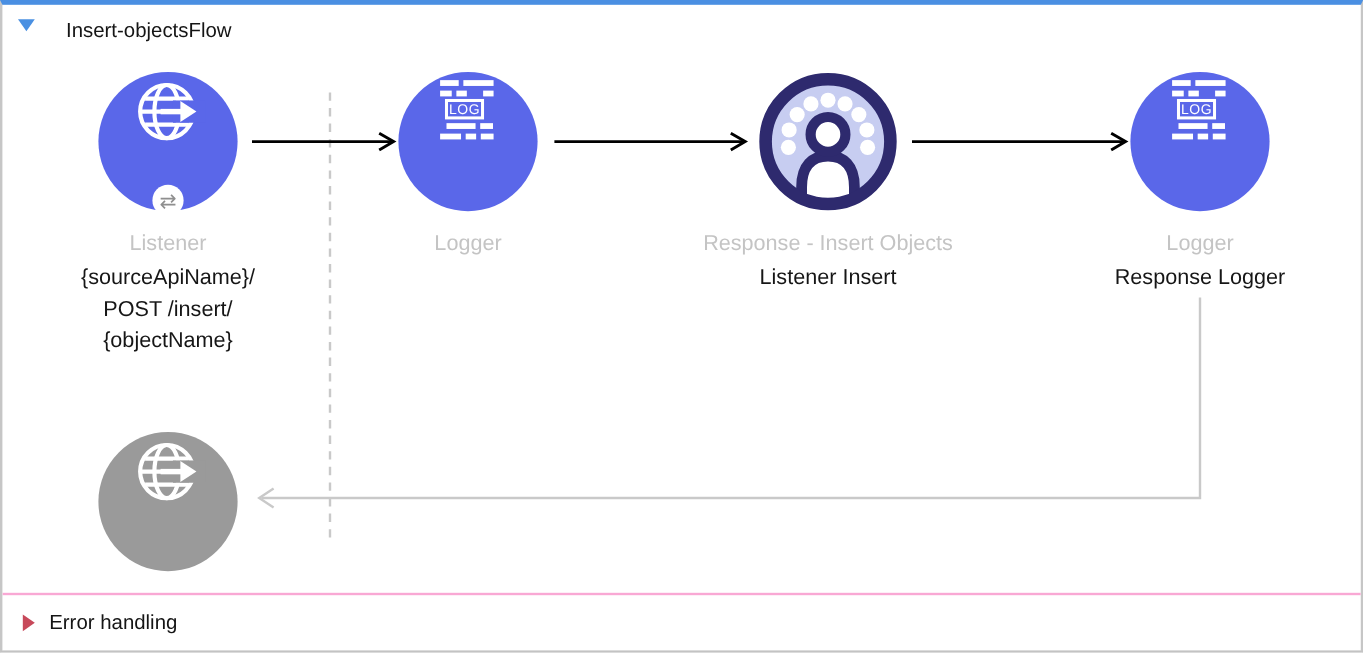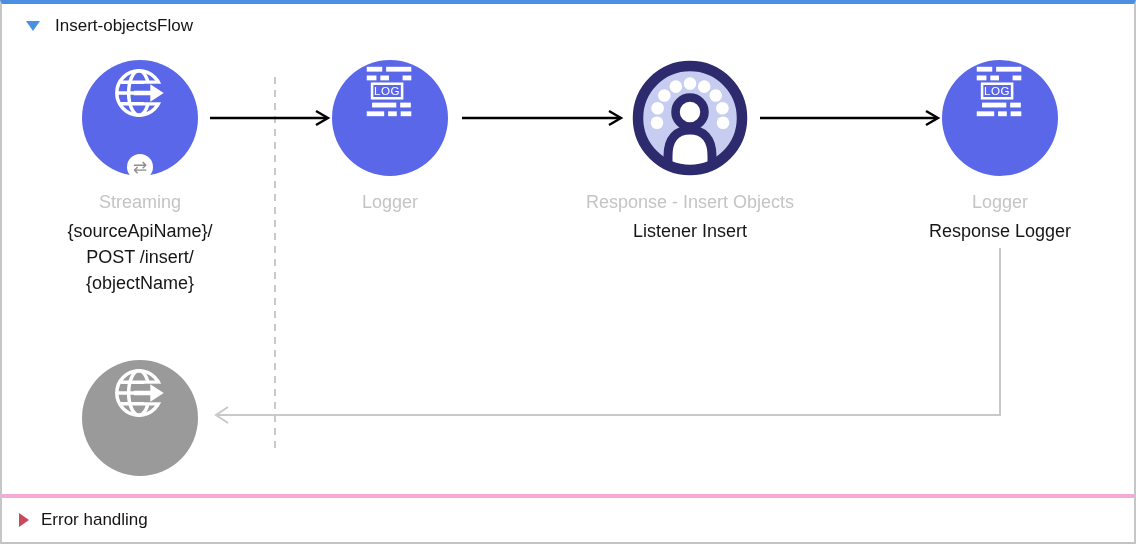--- a/index.html
+++ b/index.html
@@ -1,37 +1,37 @@
 <!DOCTYPE html>
 <html><head>
 <meta charset="utf-8">
 <style>
   html,body{margin:0;padding:0;background:#ffffff;font-family:"Liberation Sans",sans-serif;}
   .canvas{position:relative;width:1132px;height:538px;background:#fff;
           border-left:2px solid #c6c6c6;border-right:2px solid #c6c6c6;
           border-bottom:2px solid #c3c3c3;border-top:4px solid #4a8fe2;overflow:hidden;}
   .wires{position:absolute;left:0;top:0;pointer-events:none;}
-  .flow-title-row{position:absolute;left:24px;top:12px;display:flex;align-items:center;gap:15px;}
+  .flow-title-row{position:absolute;left:13px;top:12px;display:flex;gap:26px;}
   .tri-down{width:0;height:0;border-left:7px solid transparent;border-right:7px solid transparent;
             border-top:10px solid #4a90e2;}
   .tri-right{width:0;height:0;border-top:7px solid transparent;border-bottom:7px solid transparent;
              border-left:10px solid #c7495a;}
   .title-text{font-size:17px;color:#151515;}
   .node-group{position:absolute;width:240px;text-align:center;}
   .node-circle{position:relative;width:116px;height:116px;border-radius:50%;margin:0 auto;
                display:flex;justify-content:center;}
   .node-blue{background:#5a67e9;--node-bg:#5a67e9;}
   .node-gray{background:#9a9a9a;--node-bg:#9a9a9a;}
   .erase{fill:var(--node-bg);}
   .badge{position:absolute;left:50%;top:94px;transform:translateX(-50%);width:26px;height:26px;
          border-radius:50%;background:#fff;display:flex;align-items:center;justify-content:center;
          font-size:17px;color:#8f8f8f;line-height:1;}
   .type-label{margin-top:16px;font-size:18px;color:#c4c4c4;}
   .caption{margin-top:5px;font-size:18px;color:#161616;line-height:26px;}
-  .error-row{position:absolute;left:0;right:0;top:490px;bottom:0;border-top:4px solid #f9a8d4;
+  .error-row{position:absolute;left:0;right:0;top:490px;bottom:0;border-top:2px solid #f9a8d4;
              display:flex;align-items:center;gap:12px;padding-left:17px;}
   .error-text{font-size:17px;color:#151515;}
   .logtext{font-family:"Liberation Sans",sans-serif;font-size:12px;letter-spacing:.5px;}
 </style>
 </head>
 <body>
 
 <div class="canvas">
 
   <svg class="wires" width="1132" height="538">
@@ -63,21 +63,21 @@
           <line x1="13.5" y1="21.5" x2="48.5" y2="21.5"></line>
           <line x1="9.5" y1="32" x2="52.5" y2="32"></line>
           <line x1="13.5" y1="42.5" x2="48.5" y2="42.5"></line>
         </g>
         <rect class="erase" x="36" y="23" width="26" height="18"></rect>
         <rect x="26" y="29.8" width="18" height="4.4" fill="#fff"></rect>
         <polygon points="42,23.5 55,32 42,40.5" fill="#fff"></polygon>
       </svg>
       <div class="badge">⇄</div>
     </div>
-    <div class="type-label">Streaming</div>
+    <div class="type-label">Listener</div>
     <div class="caption">
       <div>{sourceApiName}/</div>
       <div>POST /insert/</div>
       <div>{objectName}</div>
     </div>
   </div>
 
   <div class="node-group" style="left:268px;top:56px;">
     <div class="node-circle node-blue">
       <svg width="62" height="62" viewBox="0 0 64 64">

